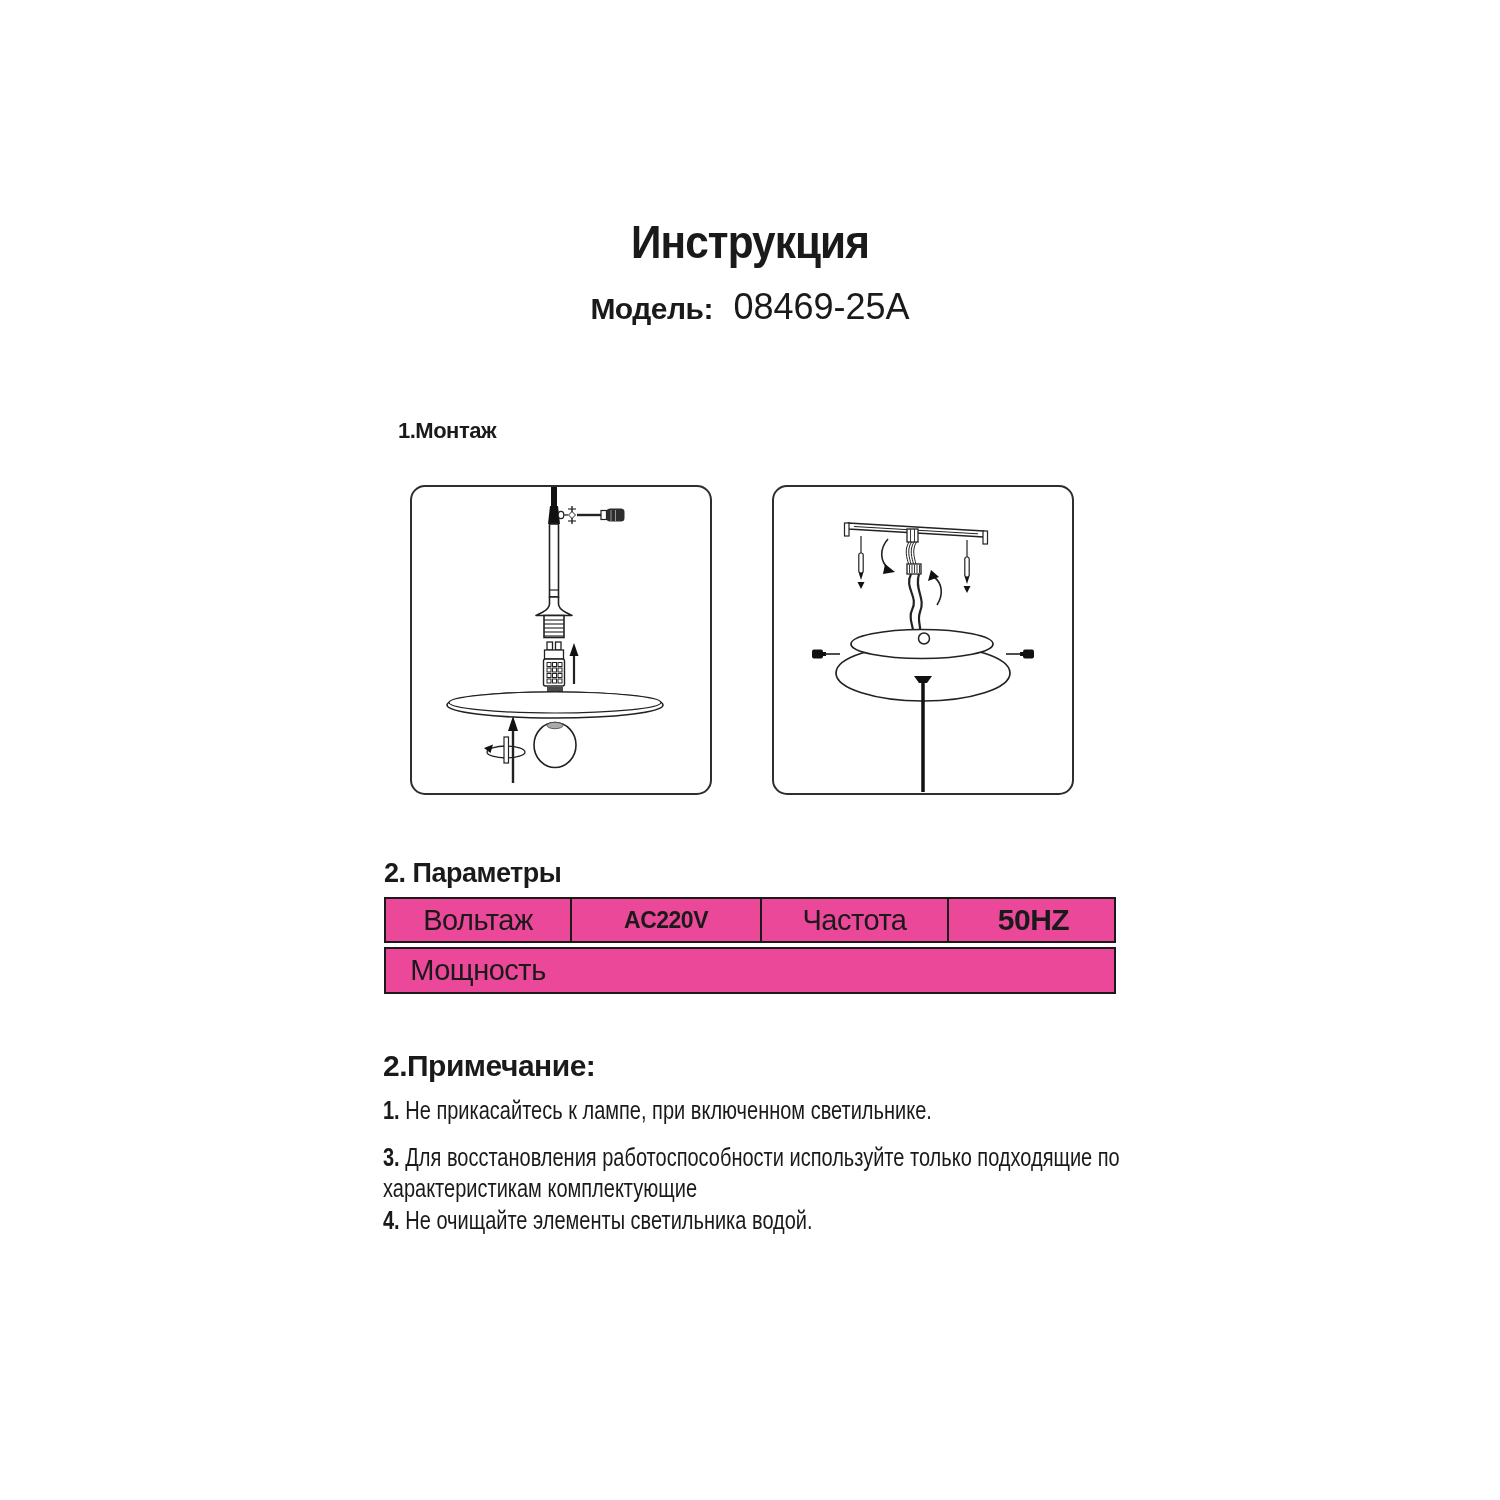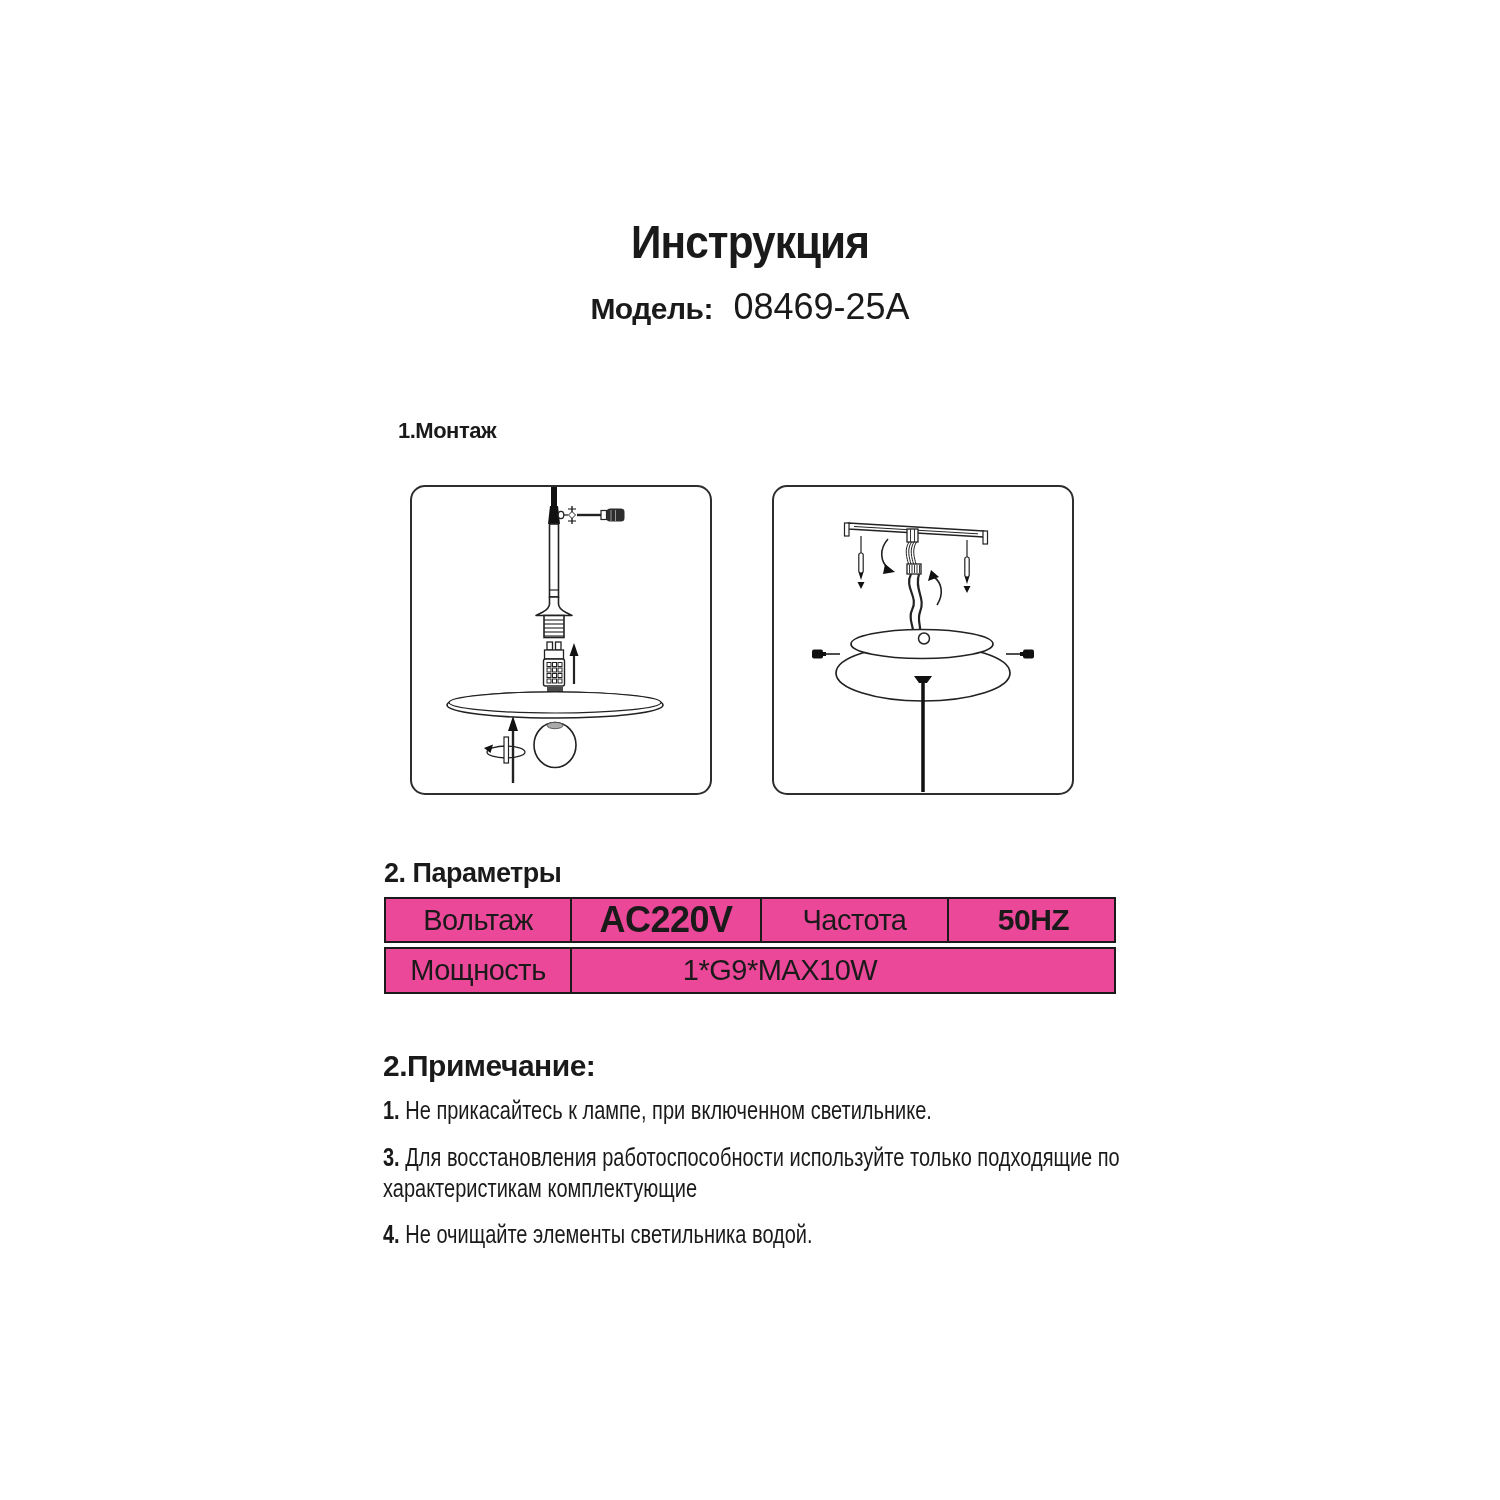--- a/index.html
+++ b/index.html
@@ -33,29 +33,29 @@
   .trow{position:absolute;left:384px;display:grid;box-sizing:border-box;
     border:2.5px solid #1a1a1a;background:#ec4899;align-items:stretch;}
   .trow1{top:897px;width:732px;height:46px;grid-template-columns:184px 190px 187px 171px;}
   .trow2{top:947px;width:732px;height:47px;grid-template-columns:184px 548px;}
   .tcell{
     display:flex;align-items:center;justify-content:center;
     font-size:29px;letter-spacing:-0.5px;box-sizing:border-box;
   }
   .tcell + .tcell{border-left:2.5px solid #1a1a1a;}
   .tcell.bold{font-weight:700;font-size:30px;}
-  .tcell.big{font-size:36px;}
+  .tcell.big{font-size:23px;}
   .tcell.shift-left{padding-right:130px;}
   
   .notes{position:absolute;left:383px;top:1048px;width:800px;}
   .notes-heading{font-size:30px;font-weight:700;line-height:36px;margin:0 0 11px 0;letter-spacing:-0.5px;}
   .note{margin:0;}
   .note.m1{margin-bottom:16px;}
   .note.m2{margin-bottom:0px;}
-  .note.m3{margin-bottom:15px;}
+  .note.m3{margin-bottom:1px;}
   .note-line{
     white-space:nowrap;line-height:31px;font-size:25px;
     transform:scaleX(0.8);transform-origin:0 50%;
   }
   .note-num{font-weight:700;margin-right:7px;}
   
   svg .ln{stroke:#222;fill:none;}
   svg .wh{fill:#fff;stroke:#222;}
 </style>
 </head>
@@ -217,21 +217,20 @@
   <div class="h-params">2. Параметры</div>
 
   <div class="trow trow1">
     <div class="tcell">Вольтаж</div>
     <div class="tcell bold big">AC220V</div>
     <div class="tcell">Частота</div>
     <div class="tcell bold">50HZ</div>
   </div>
   <div class="trow trow2">
     <div class="tcell">Мощность</div>
-    <div class="tcell shift-left">1*G9*MAX10W</div>
   </div>
 
   <div class="notes">
     <div class="notes-heading">2.Примечание:</div>
 
     <div class="note m1">
       <div class="note-line"><span class="note-num">1.</span><span>Не прикасайтесь к лампе, при включенном светильнике.</span></div>
     </div>
 
 

